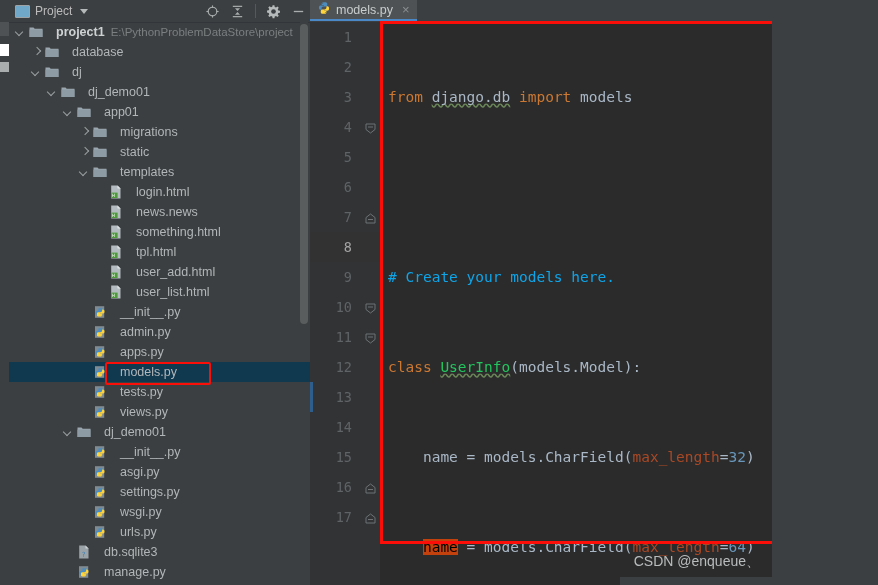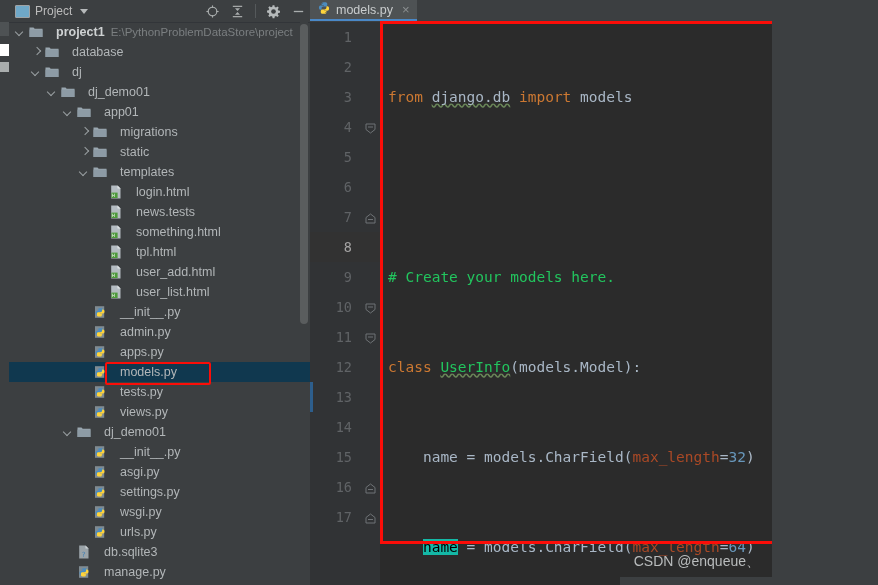--- a/index.html
+++ b/index.html
@@ -185,23 +185,23 @@
     overflow: hidden;
     white-space: pre;
   }
   .cline { height: 30px; padding-left: 8px; box-sizing: border-box; }
 
   
   .kw   { color: #cc7832; }
   .id   { color: #a9b7c6; }
   .cls  { color: #22c55e; }
   .num0 { color: #6897bb; }
-  .cmt  { color: #22c55e; }
+  .cmt  { color: #0ea5e9; }
   .param{ color: #aa4926; }
-  .hl-name { background: #14b8a6; }
+  .hl-name { background: #c2410c; }
   .wavy {
     text-decoration: underline wavy #6a8759;
     text-decoration-skip-ink: none;
   }
 
   
   .anno-code {
     position: absolute;
     left: 380px; top: 21px; width: 494px; height: 523px;
     border: 3px solid #fb0d08;
@@ -365,21 +365,21 @@
           </div>
           <div class="row">
             <span style="width: 86px; flex: 0 0 auto;"></span>
             <span class="arrow "></span>
             <span class="ic"><svg viewBox="0 0 16 16" width="16" height="16">
                 <path d="M3.2 1.6h6.3l3 3v9.8H3.2z" fill="#b4bcc2"></path>
                 <path d="M9.5 1.6l3 3h-3z" fill="#e2e6e8"></path>
                 <rect x="3.4" y="8.6" width="6.2" height="5.4" fill="#4e9a3d"></rect>
                 <text x="4" y="13" font-size="4.6" fill="#ffffff" font-family="monospace">H</text>
               </svg></span>
-            <span class="lbl">news.tests</span>
+            <span class="lbl">news.news</span>
           </div>
           <div class="row">
             <span style="width: 86px; flex: 0 0 auto;"></span>
             <span class="arrow "></span>
             <span class="ic"><svg viewBox="0 0 16 16" width="16" height="16">
                 <path d="M3.2 1.6h6.3l3 3v9.8H3.2z" fill="#b4bcc2"></path>
                 <path d="M9.5 1.6l3 3h-3z" fill="#e2e6e8"></path>
                 <rect x="3.4" y="8.6" width="6.2" height="5.4" fill="#4e9a3d"></rect>
                 <text x="4" y="13" font-size="4.6" fill="#ffffff" font-family="monospace">H</text>
               </svg></span>

